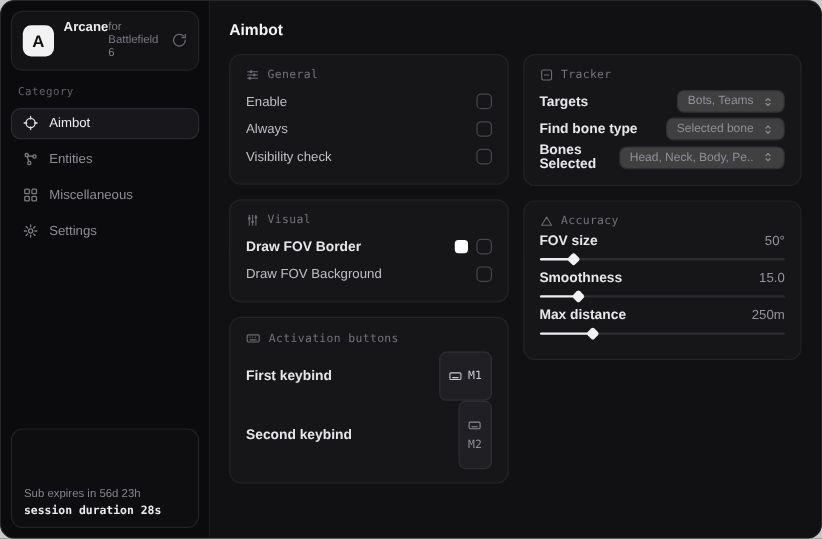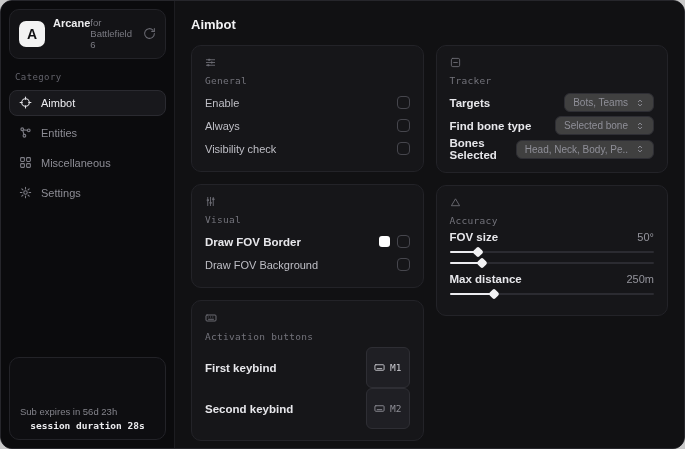--- a/index.html
+++ b/index.html
@@ -15,38 +15,38 @@
   .brand-name { font-size:11px; font-weight:700; color:#ececee; }
   .brand-sub { font-size:9.5px; color:#7b7b83; margin-top:1px; }
   .sync-btn { margin-left:auto; color:#686870; display:flex; }
   .cat-label { font-family:"DejaVu Sans Mono", monospace; font-size:9px; color:#63636b; letter-spacing:.4px; margin:13px 6px 8px; }
   .nav-item { display:flex; align-items:center; gap:9px; height:26px; padding:0 9px; border-radius:8px; color:#8d8d95; font-size:11px; margin-bottom:4px; border:1px solid transparent; cursor:pointer; }
   .nav-item .nicon { display:flex; color:#7c7c84; }
   .nav-item.active { background:#18181c; border-color:#2a2a30; color:#ededf1; }
   .nav-item.active .nicon { color:#e2e2e6; }
   .sub-box { margin-top:auto; border:1px solid #232328; border-radius:10px; padding:8px 10px; background:#0e0e11; }
   .sub-line1 { font-family:Liberation Sans, sans-serif; font-size:9.5px; color:#84848c;margin-top:40px; }
-  .sub-line2 { font-family:"DejaVu Sans Mono", monospace; font-size:9.5px; font-weight:bold; color:#ebebee; margin-top:3px;text-align:center; }
+  .sub-line2 { font-family:"DejaVu Sans Mono", monospace; font-size:9.5px; font-weight:bold; color:#ebebee; margin-top:3px; }
 
   
   .main { flex:1; padding:13px 16px; background:#111113; overflow:hidden; }
   .main-title { font-size:13px; font-weight:700; color:#f2f2f4; margin:3px 0 13px; }
   .cols { display:flex; gap:12px; align-items:flex-start; }
   .col { flex:1; display:flex; flex-direction:column; gap:12px; min-width:0; }
   .card { background:#161619; border:1px solid #232328; border-radius:10px; padding:11px 13px; }
-  .card-head { display:flex; gap:7px; color:#73737b; font-family:"DejaVu Sans Mono", monospace; font-size:9.5px; letter-spacing:.3px; margin-bottom:5px;flex-direction:column; }
+  .card-head { display:flex; align-items:center; gap:7px; color:#73737b; font-family:"DejaVu Sans Mono", monospace; font-size:9.5px; letter-spacing:.3px; margin-bottom:5px; }
   .card-head .hicon { display:flex; color:#6b6b73; }
   .row { display:flex; align-items:center; justify-content:space-between; min-height:23px; }
   .row-label { font-size:11px; color:#bfbfc6; }
   .row-label.strong { color:#e7e7eb; font-weight:600; font-size:11.5px; }
   .right-group { display:flex; align-items:center; gap:7px; }
   .checkbox { width:13px; height:13px; border:1.5px solid #46464d; border-radius:4px; background:transparent; cursor:pointer; }
   .swatch { width:11px; height:11px; border-radius:3px; cursor:pointer; }
   .key-pill { display:flex; align-items:center; gap:5px; background:#1f1f24; border:1px solid #2e2e34; border-radius:6px; padding:14px 7px; font-family:"DejaVu Sans Mono", monospace; font-size:9.5px; color:#cacad0; cursor:pointer; }
-  .key-pill.dim { color:#8e8e96; }
+  .key-pill.dim { color:#8e8e96;flex-direction:column; }
   .key-pill .kicon { display:flex; color:inherit; }
   .select-pill { display:flex; align-items:center; gap:7px; background:#404040; border:1px solid #2e2e34; border-radius:6px; padding:3px 8px; font-size:10px; color:#8f8f98; cursor:pointer; max-width:158px; }
   .select-pill .sel-val { white-space:nowrap; overflow:hidden; text-overflow:ellipsis; }
   .select-pill .uicon { display:flex; color:#8f8f98; }
 
   
   .slider-block { margin-bottom:6px; }
   .slider-row { display:flex; align-items:center; justify-content:space-between; margin-top:3px; }
   .slider-value { font-size:11px; color:#94949c; }
   .slider-track { position:relative; height:2px; background:#2b2b31; border-radius:2px; margin:8px 0 9px; }
@@ -298,20 +298,24 @@
             <div class="slider-row">
               <span class="row-label strong">FOV size</span>
               <span class="slider-value">50°</span>
             </div>
             <div class="slider-track">
               <div class="slider-fill" style="width: 14%;"></div>
             </div>
           </div>
 
           <div class="slider-block">
+            <div class="slider-row">
+              <span class="row-label strong">Smoothness</span>
+              <span class="slider-value">15.0</span>
+            </div>
             <div class="slider-track">
               <div class="slider-fill" style="width: 16%;"></div>
             </div>
           </div>
 
           <div class="slider-block">
             <div class="slider-row">
               <span class="row-label strong">Max distance</span>
               <span class="slider-value">250m</span>
             </div>

